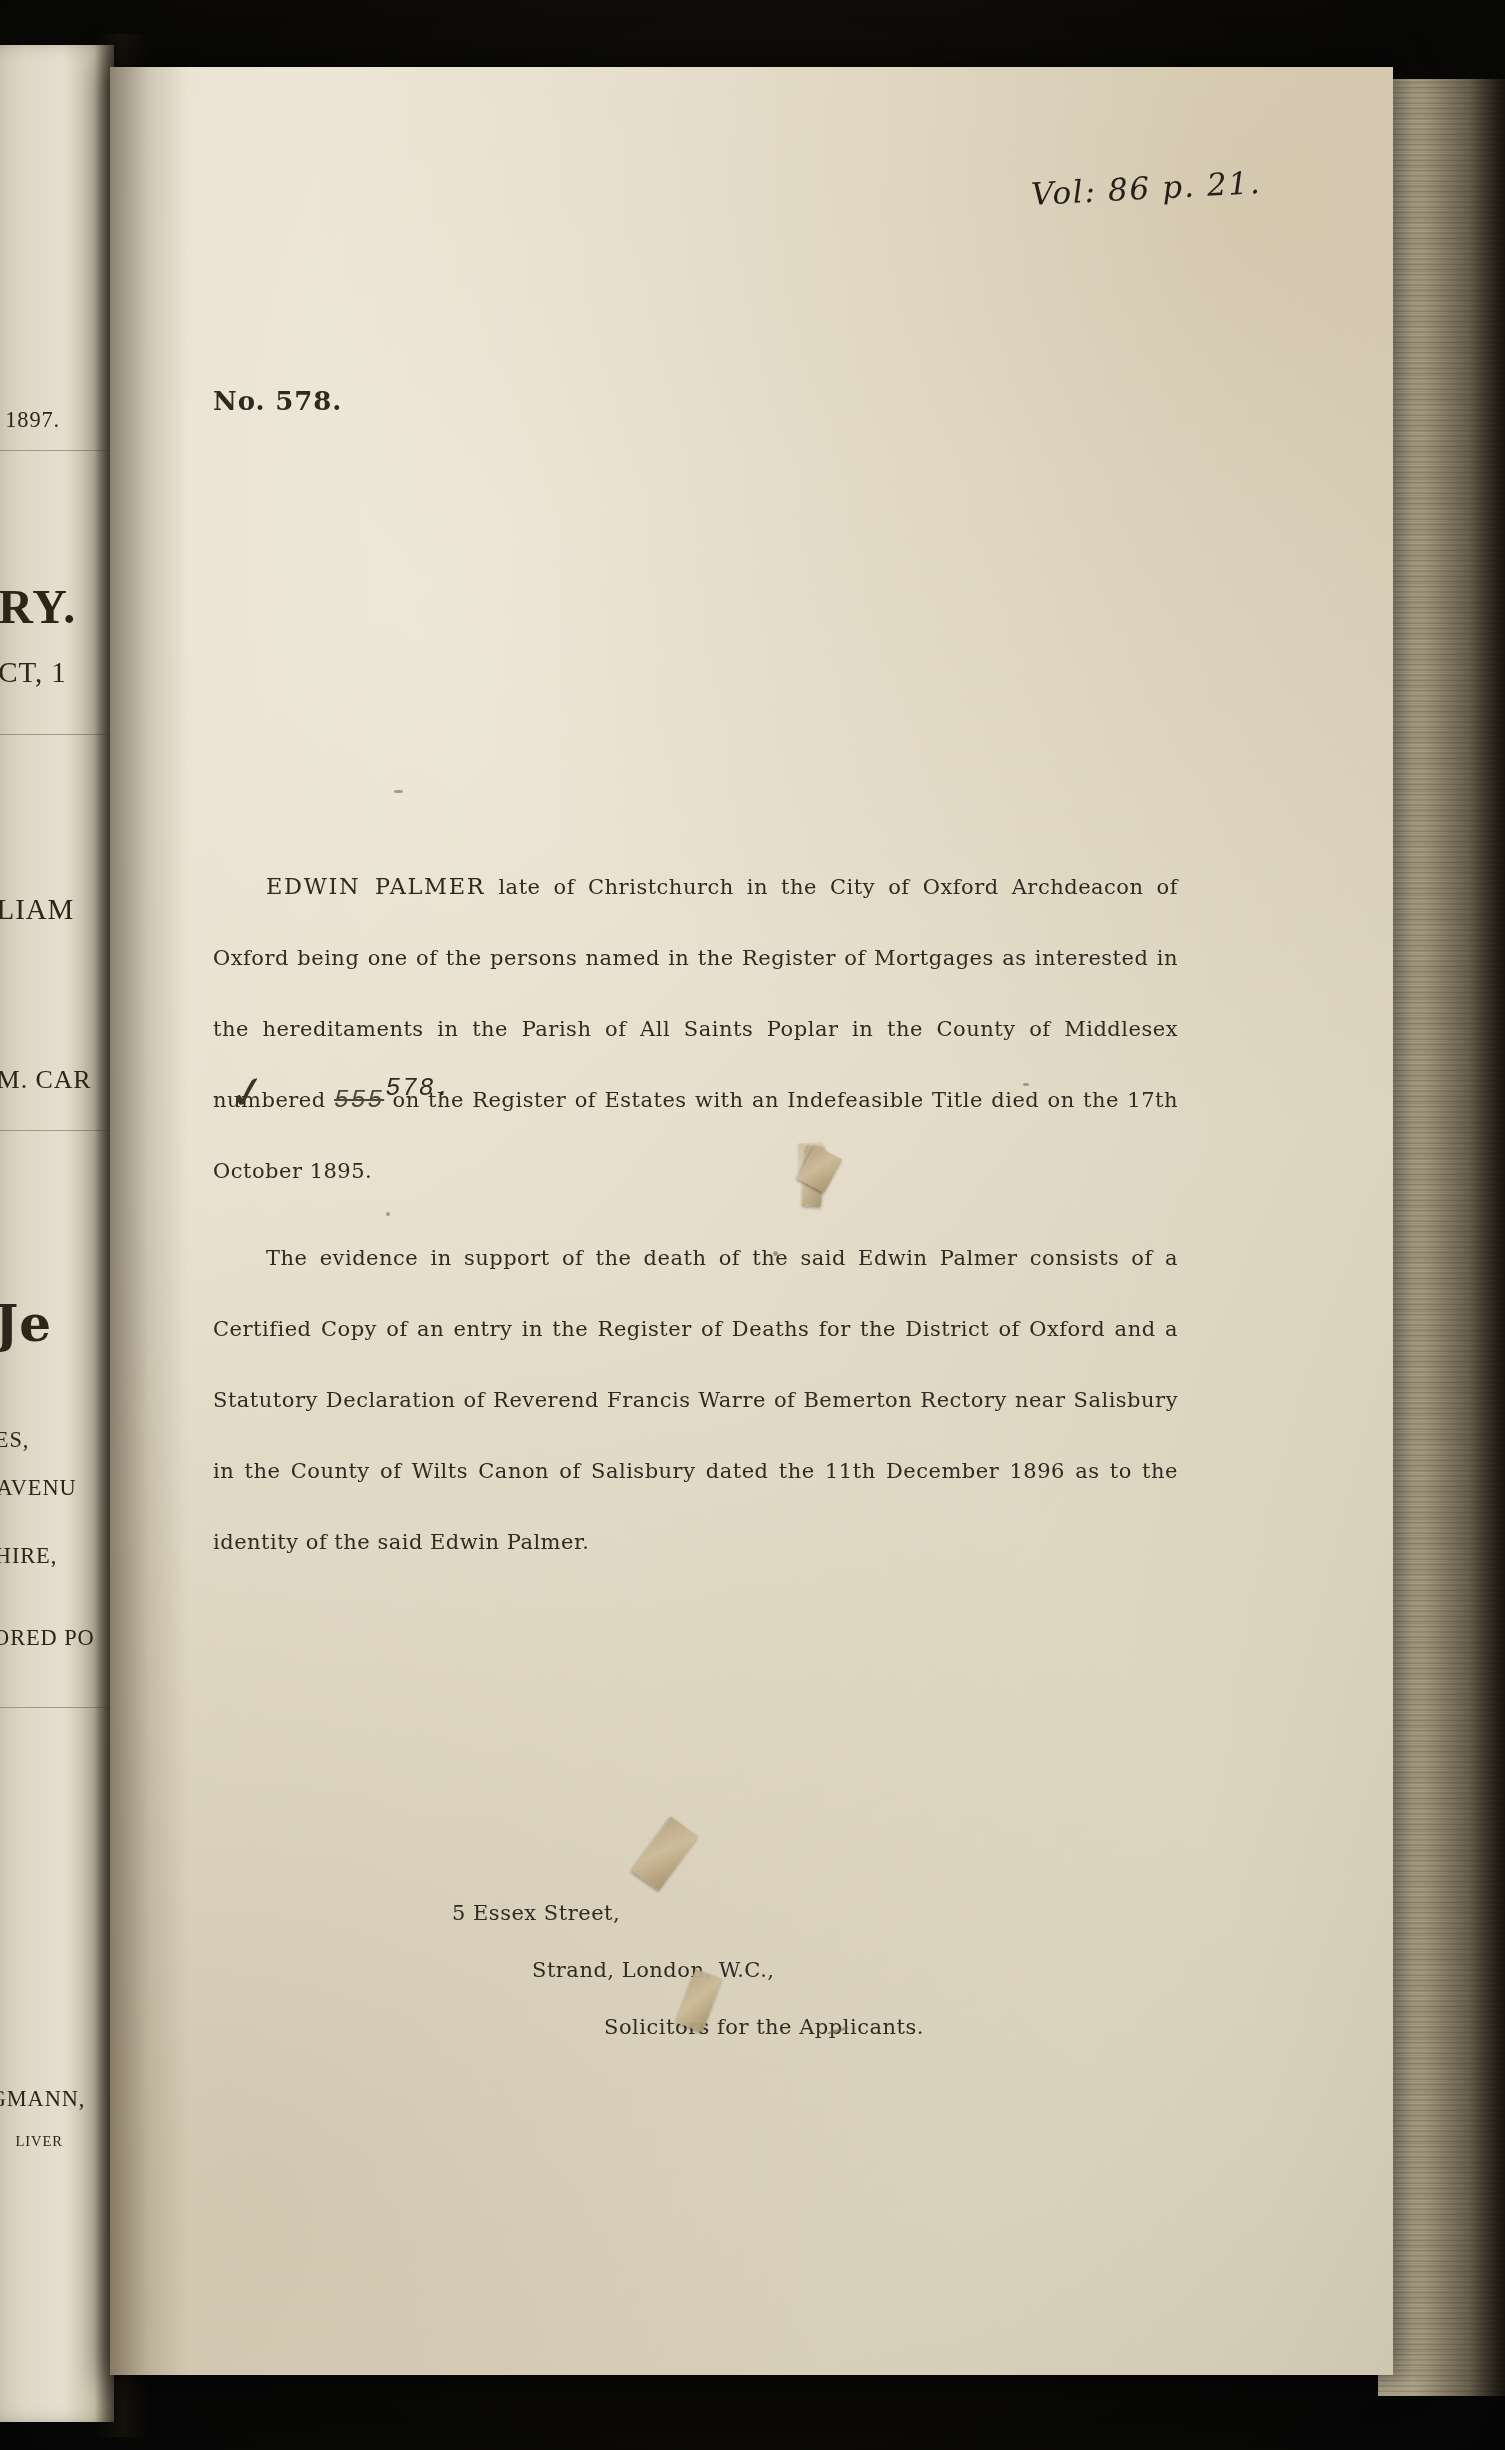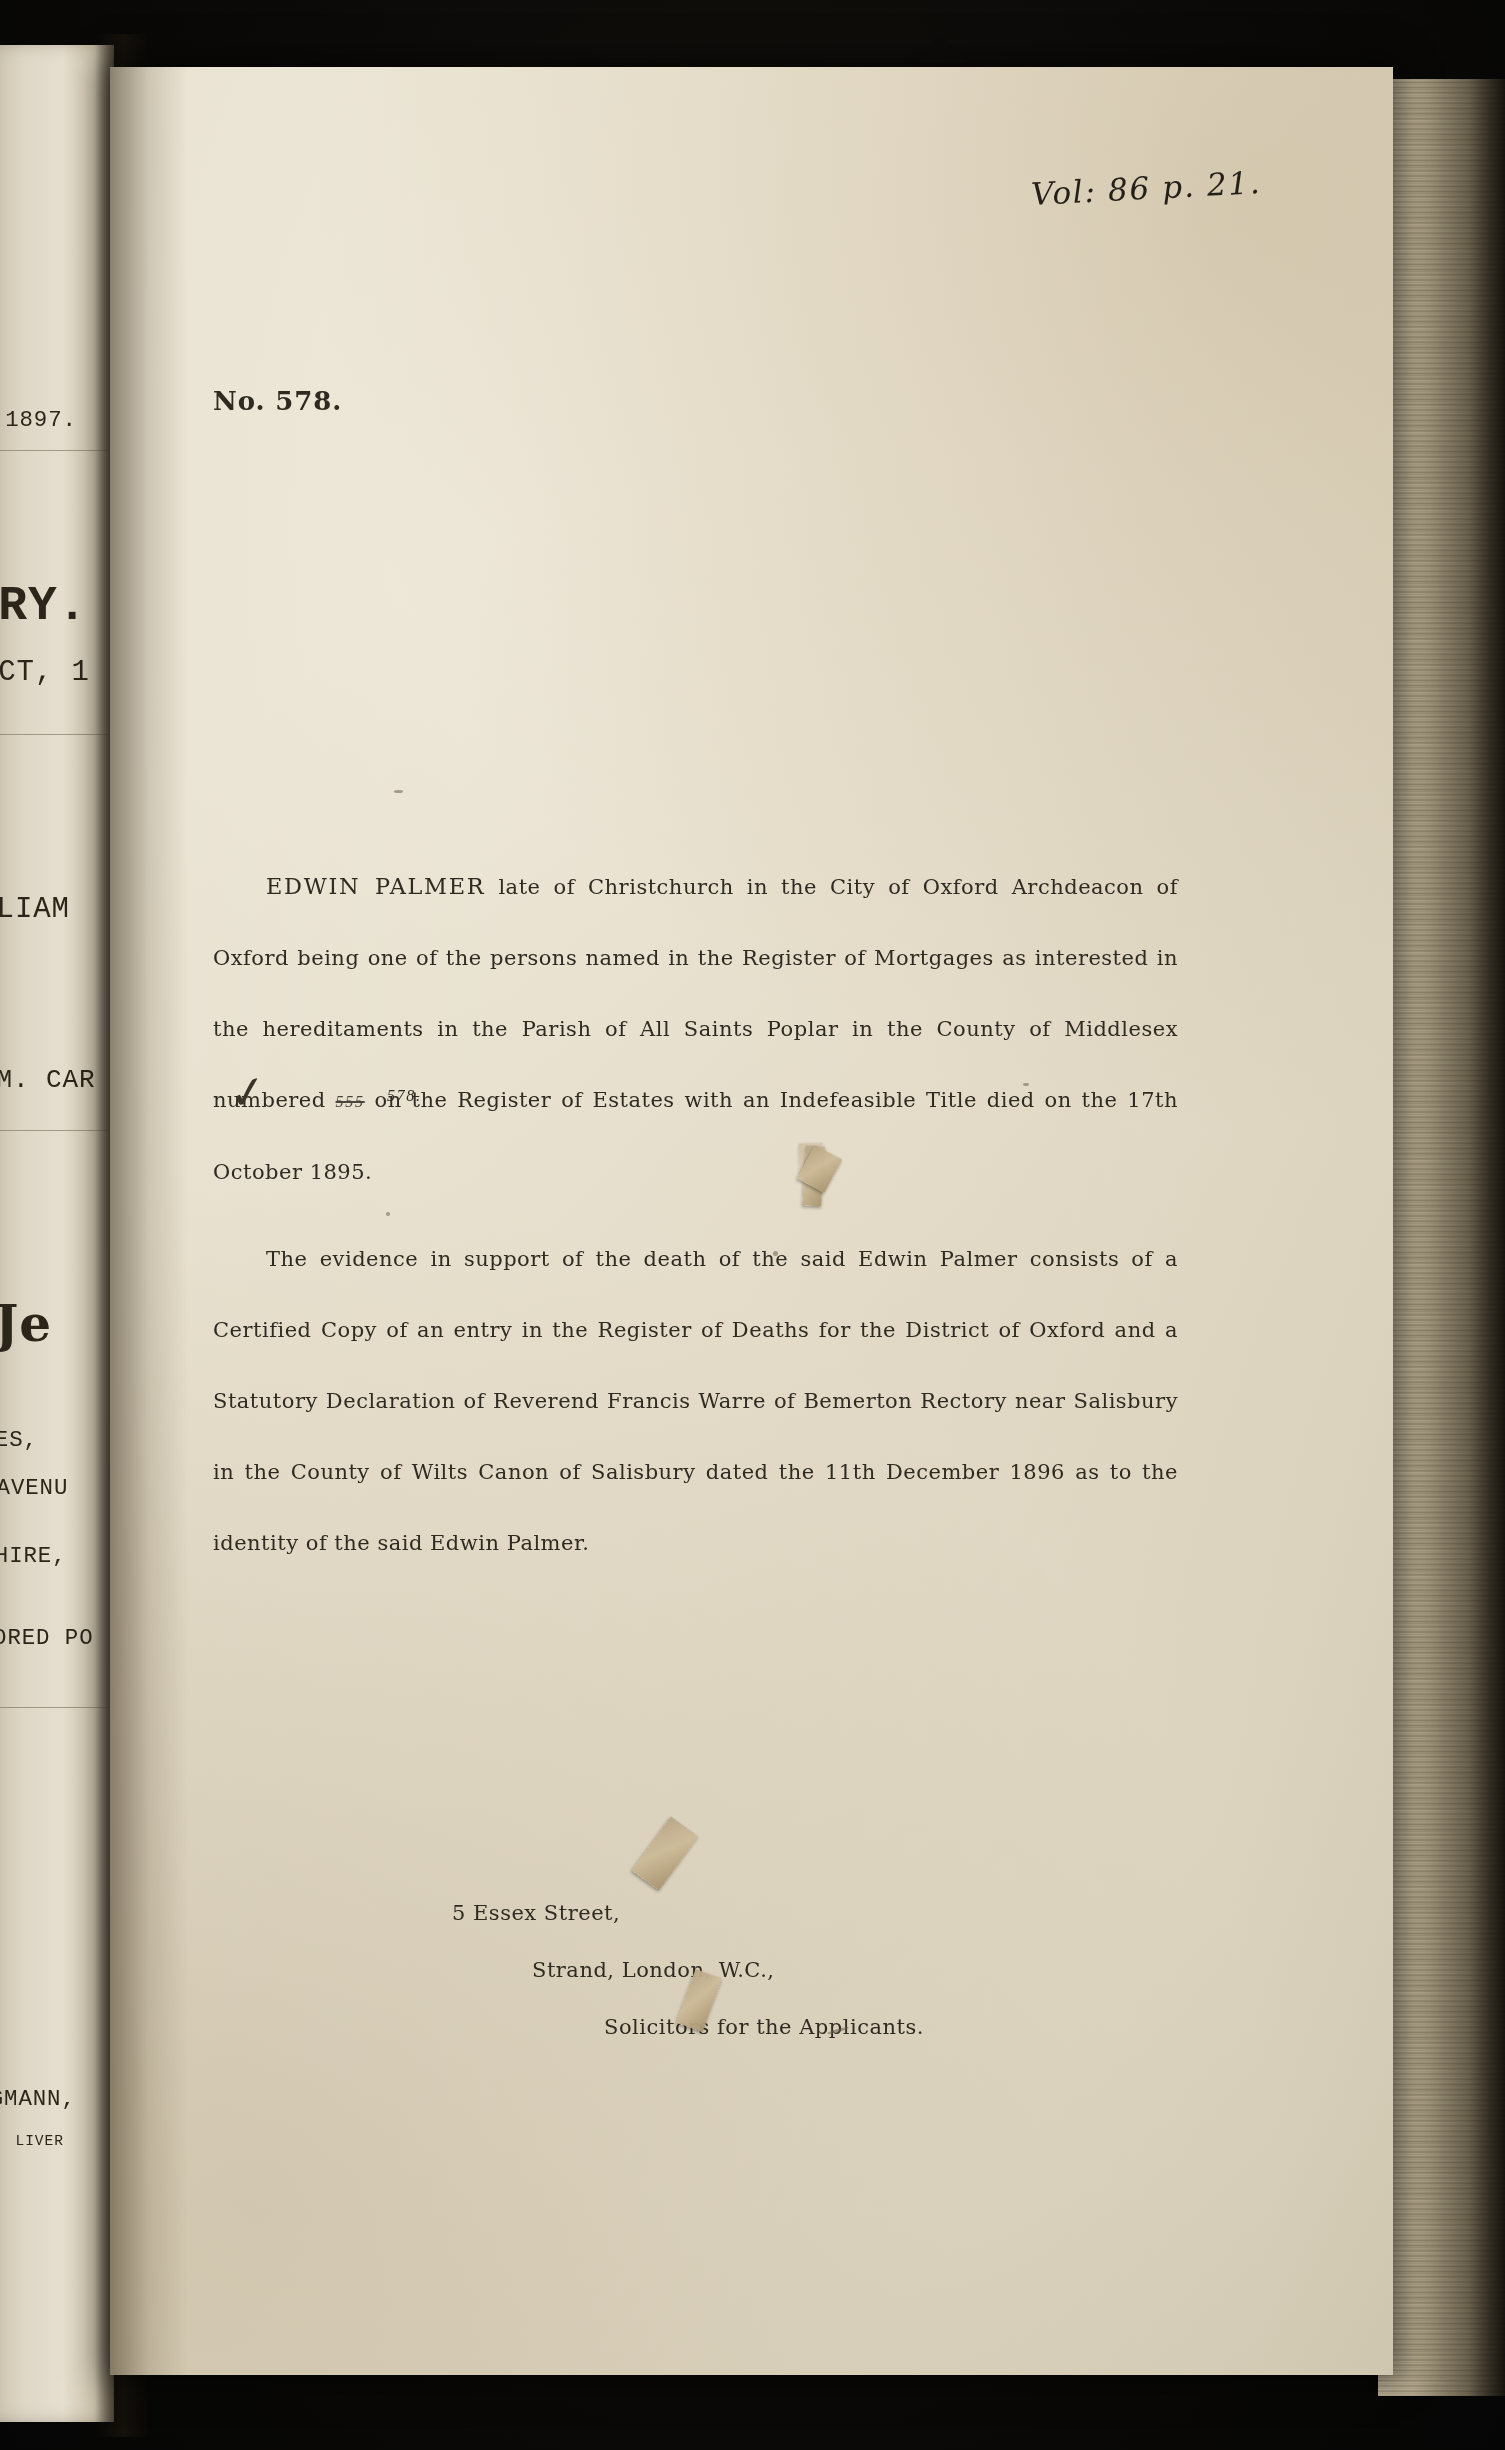--- a/index.html
+++ b/index.html
@@ -35,21 +35,21 @@
   }
   #left-page-text {
     position: absolute;
     inset: 0;
     color: #2c2519;
     overflow: hidden;
   }
   .lp-line {
     position: absolute;
     white-space: nowrap;
-    font-family: Liberation Mono, monospace;
+    font-family: Liberation Serif, serif;
     letter-spacing: 0.9px;
   }
   .lp-rule {
     position: absolute;
     height: 0.9px;
     background: #7d7460;
     opacity: .65;
   }
 
   
@@ -196,23 +196,23 @@
     font-size: 22.4px;
     letter-spacing: 1.7px;
   }
   .struck {
     text-decoration: line-through;
     text-decoration-thickness: 1.7px;
     opacity: .85;
   }
   .hand-correction {
     position: relative;
-    font-family: Liberation Serif, serif;
+    font-family: Liberation Mono, monospace;
     font-style: italic;
-    font-size: 16px;
+    font-size: 25px;
     letter-spacing: 1.7px;
   }
   .hand-correction::after {
     content: attr(data-hand);
     position: absolute;
     left: -3.4px;
     top: -31px;
     font-style: italic;
     font-size: 23px;
     color: #231e17;

